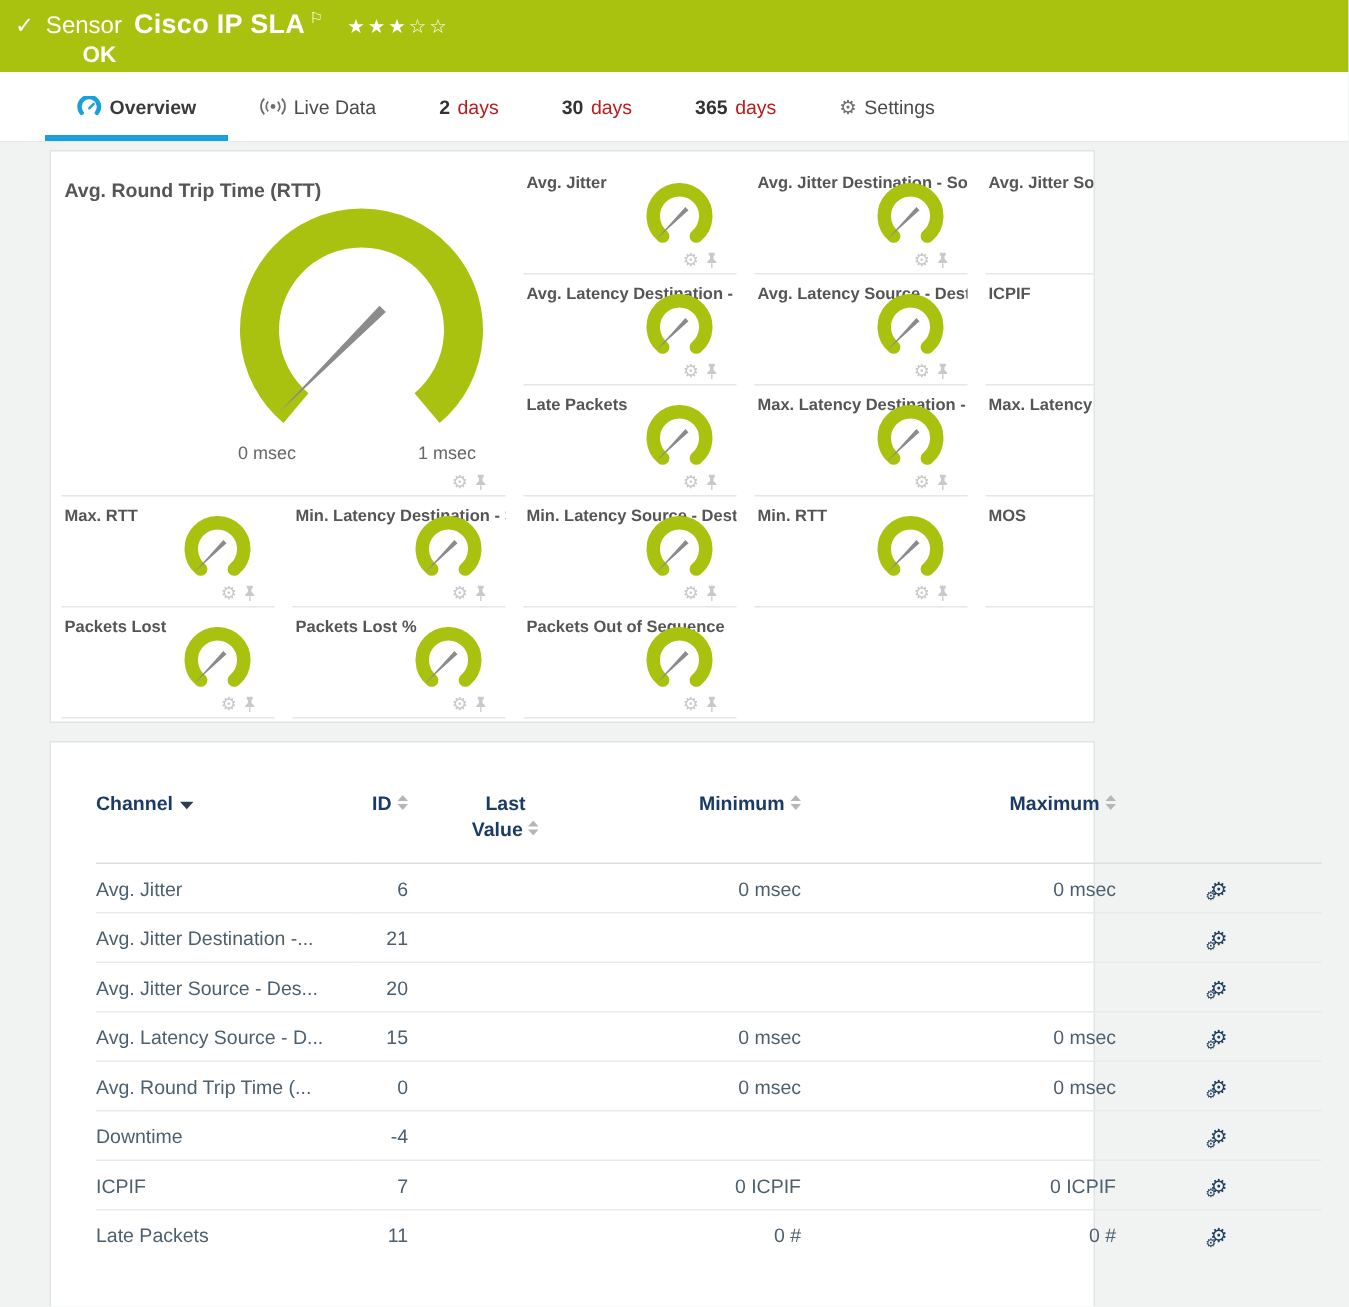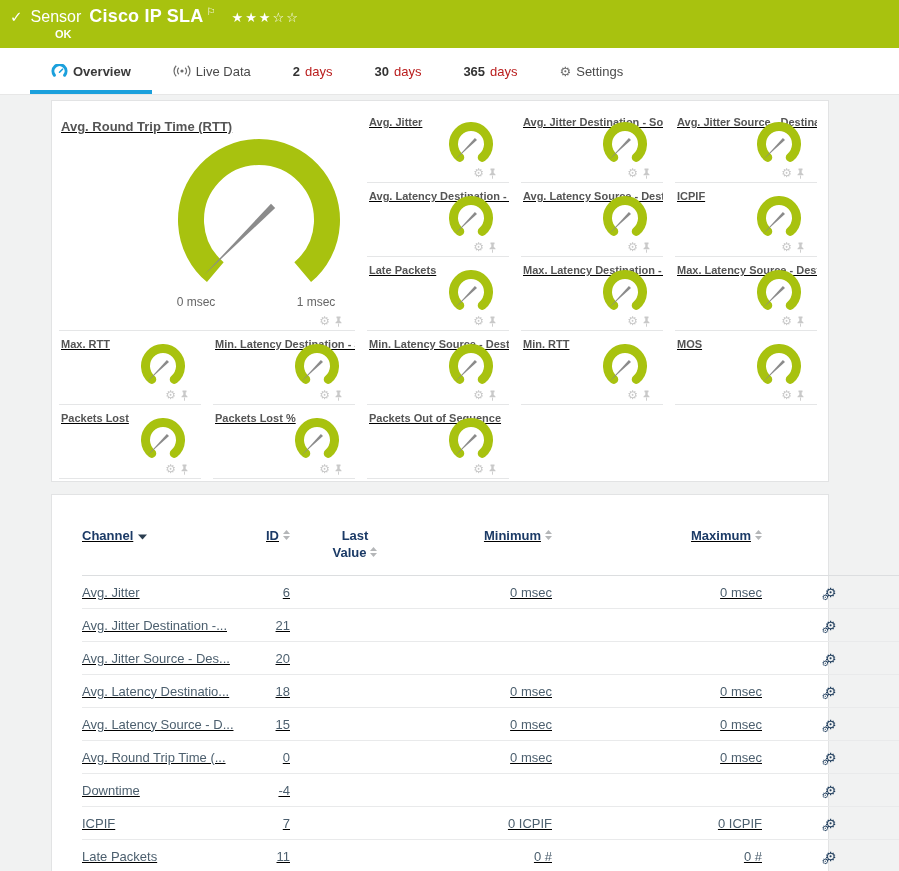--- a/index.html
+++ b/index.html
@@ -13,37 +13,37 @@
   .sensor-header {
     height:48px; background:#a8c20f; color:#fff; position:relative;
     padding:6px 10px 0 10px;
   }
   .sensor-header .line1 { display:flex; align-items:baseline; }
   .check-icon { font-size:15px; font-weight:bold; margin-right:8px; }
   .kind-label { font-size:16px; margin-right:8px; }
   .sensor-name { font-weight:bold; font-size:18px; letter-spacing:.2px; }
   .flag-icon { font-size:10px; vertical-align:super; margin-left:3px; }
   .rating-stars { font-size:13px; margin-left:16px; letter-spacing:2px; cursor:pointer; }
-  .status-text { position:absolute; left:55px; top:28px; font-size:11px; font-weight:bold; }
+  .status-text { position:absolute; left:55px; top:28px; font-size:15px; font-weight:bold; }
   
   .tabbar {
     height:47px; background:#fff; display:flex; align-items:stretch;
     padding-left:30px; border-bottom:1px solid #e7e7e7; font-size:13px; color:#555;
   }
   .tab { display:flex; align-items:center; gap:5px; padding:0 21px; position:relative; cursor:pointer; white-space:nowrap; }
   .tab .num { font-weight:bold; color:#333; }
   .tab .unit { color:#b91c1c; }
   .tab-label { color:#4a4a4a; }
   .tab.active .tab-label { font-weight:bold; color:#3a3a3a; }
   .tab.active::after { content:""; position:absolute; left:0; right:0; bottom:0; height:4px; background:#1ba0dc; }
   .tab-icon { display:inline-flex; color:#6d6d6d; }
   .tab.active .tab-icon { color:#1ba0dc; }
   .gear-glyph { font-size:13px; line-height:1; }
   
-  .card { background:#fff; border:1px solid #e2e3e4; margin-left:51px; width:778px;text-decoration:underline; }
+  .card { background:#fff; border:1px solid #e2e3e4; margin-left:33px; width:697px; }
   .gauges-card { margin-top:5px; height:382px; overflow:hidden; }
   .gauge-grid { display:grid; grid-template-columns:repeat(5,154px); grid-auto-rows:74px; padding:8px 0 0 7px; }
   .gcell { position:relative; border-bottom:1px solid #e5e6e7; margin-right:12px; }
   .gcell-big { grid-column:1 / 3; grid-row:1 / 4; }
   .gtitle { font-size:11px; font-weight:bold; color:#555; padding:7px 0 0 2px; white-space:nowrap; overflow:hidden; }
   .gcell-big .gtitle { font-size:13px; padding-top:10px; }
   .sgauge { position:absolute; top:13px; right:10px; }
   .bgauge { position:absolute; top:26px; left:110px; }
   .scale-label { position:absolute; top:186px; font-size:12px; color:#666; transform:translateX(-50%); white-space:nowrap; }
   .scale-min { left:137px; }
@@ -439,28 +439,20 @@
       </tr>
       <tr>
         <td>Avg. Jitter Source - Des...</td>
         <td class="td-id">20</td>
         <td></td>
         <td class="td-min"></td>
         <td class="td-max"></td>
         <td class="td-edit"><span class="editgear"><span class="g1">⚙</span><span class="g2">⚙</span></span></td>
       </tr>
       <tr>
-        <td>Avg. Latency Destinatio...</td>
-        <td class="td-id">18</td>
-        <td></td>
-        <td class="td-min">0 msec</td>
-        <td class="td-max">0 msec</td>
-        <td class="td-edit"><span class="editgear"><span class="g1">⚙</span><span class="g2">⚙</span></span></td>
-      </tr>
-      <tr>
         <td>Avg. Latency Source - D...</td>
         <td class="td-id">15</td>
         <td></td>
         <td class="td-min">0 msec</td>
         <td class="td-max">0 msec</td>
         <td class="td-edit"><span class="editgear"><span class="g1">⚙</span><span class="g2">⚙</span></span></td>
       </tr>
       <tr>
         <td>Avg. Round Trip Time (...</td>
         <td class="td-id">0</td>

